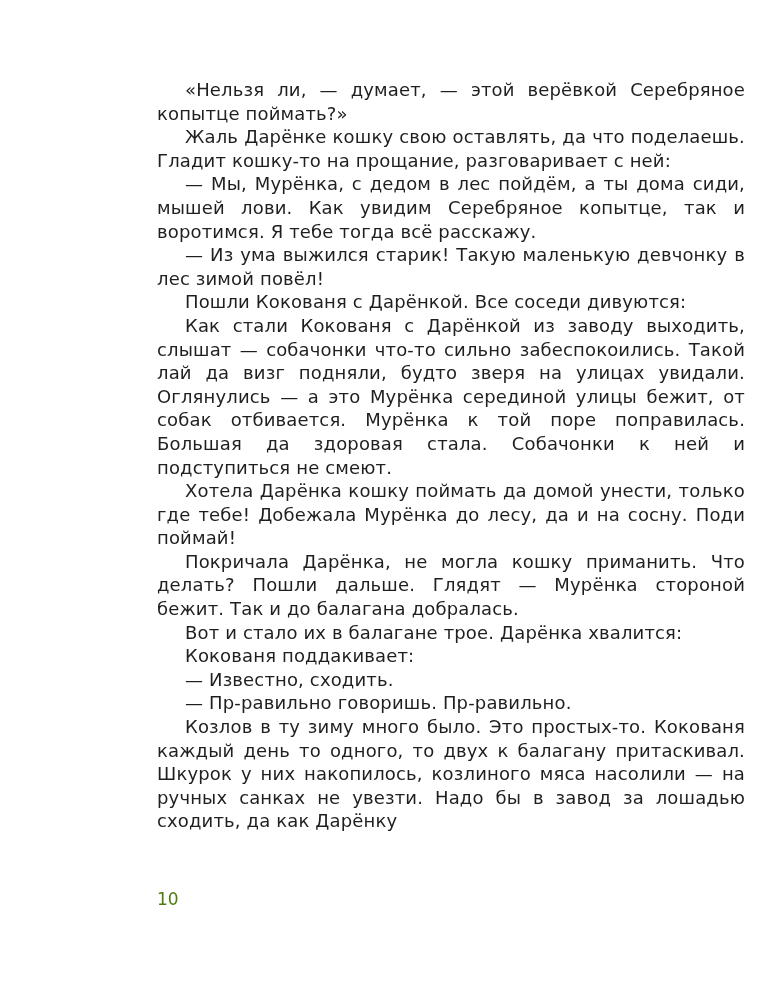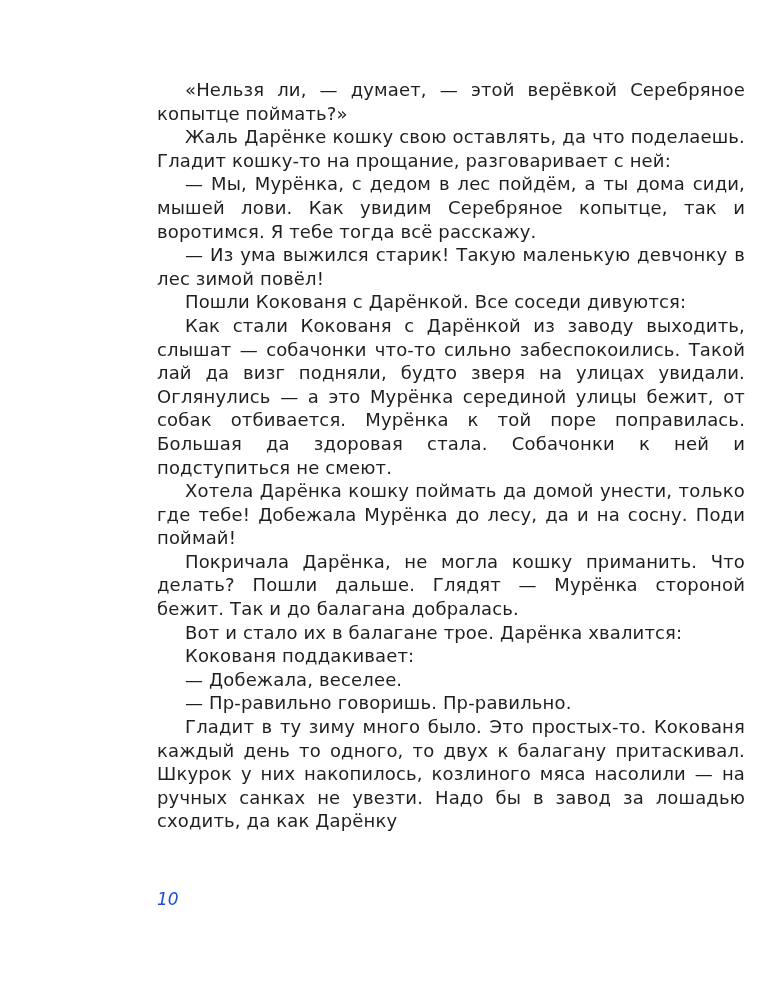--- a/index.html
+++ b/index.html
@@ -36,37 +36,36 @@
     padding: 0;
     text-indent: 28px;
     text-align: justify;
   }
   .page-number {
     position: absolute;
     left: 110px;
     top: 888px;
     font-size: 17px;
     line-height: 22px;
-    color: #1d4ed8;
-    font-style: italic;
+    color: #4d7c0f;
   }
 </style>
 </head>
 <body>
 
 <div class="page">
   <div class="text-block">
     <p>«Нельзя ли, — думает, — этой верёвкой Серебряное копытце поймать?»</p>
     <p>Жаль Дарёнке кошку свою оставлять, да что поделаешь. Гладит кошку-то на прощание, разговаривает с ней:</p>
     <p>— Мы, Мурёнка, с дедом в лес пойдём, а ты дома сиди, мышей лови. Как увидим Серебряное копытце, так и воротимся. Я тебе тогда всё расскажу.</p>
     <p>— Из ума выжился старик! Такую маленькую девчонку в лес зимой повёл!</p>
     <p>Пошли Кокованя с Дарёнкой. Все соседи дивуются:</p>
     <p>Как стали Кокованя с Дарёнкой из заводу выходить, слышат — собачонки что-то сильно забеспокоились. Такой лай да визг подняли, будто зверя на улицах увидали. Оглянулись — а это Мурёнка серединой улицы бежит, от собак отбивается. Мурёнка к той поре поправилась. Большая да здоровая стала. Собачонки к ней и подступиться не смеют.</p>
     <p>Хотела Дарёнка кошку поймать да домой унести, только где тебе! Добежала Мурёнка до лесу, да и на сосну. Поди поймай!</p>
     <p>Покричала Дарёнка, не могла кошку приманить. Что делать? Пошли дальше. Глядят — Мурёнка стороной бежит. Так и до балагана добралась.</p>
     <p>Вот и стало их в балагане трое. Дарёнка хвалится:</p>
     <p>Кокованя поддакивает:</p>
-    <p>— Добежала, веселее.</p>
+    <p>— Известно, сходить.</p>
     <p>— Пр-равильно говоришь. Пр-равильно.</p>
-    <p>Гладит в ту зиму много было. Это простых-то. Кокованя каждый день то одного, то двух к балагану притаскивал. Шкурок у них накопилось, козлиного мяса насолили — на ручных санках не увезти. Надо бы в завод за лошадью сходить, да как Дарёнку</p>
+    <p>Козлов в ту зиму много было. Это простых-то. Кокованя каждый день то одного, то двух к балагану притаскивал. Шкурок у них накопилось, козлиного мяса насолили — на ручных санках не увезти. Надо бы в завод за лошадью сходить, да как Дарёнку</p>
   </div>
   <div class="page-number">10</div>
 </div>
 
 </body></html>

